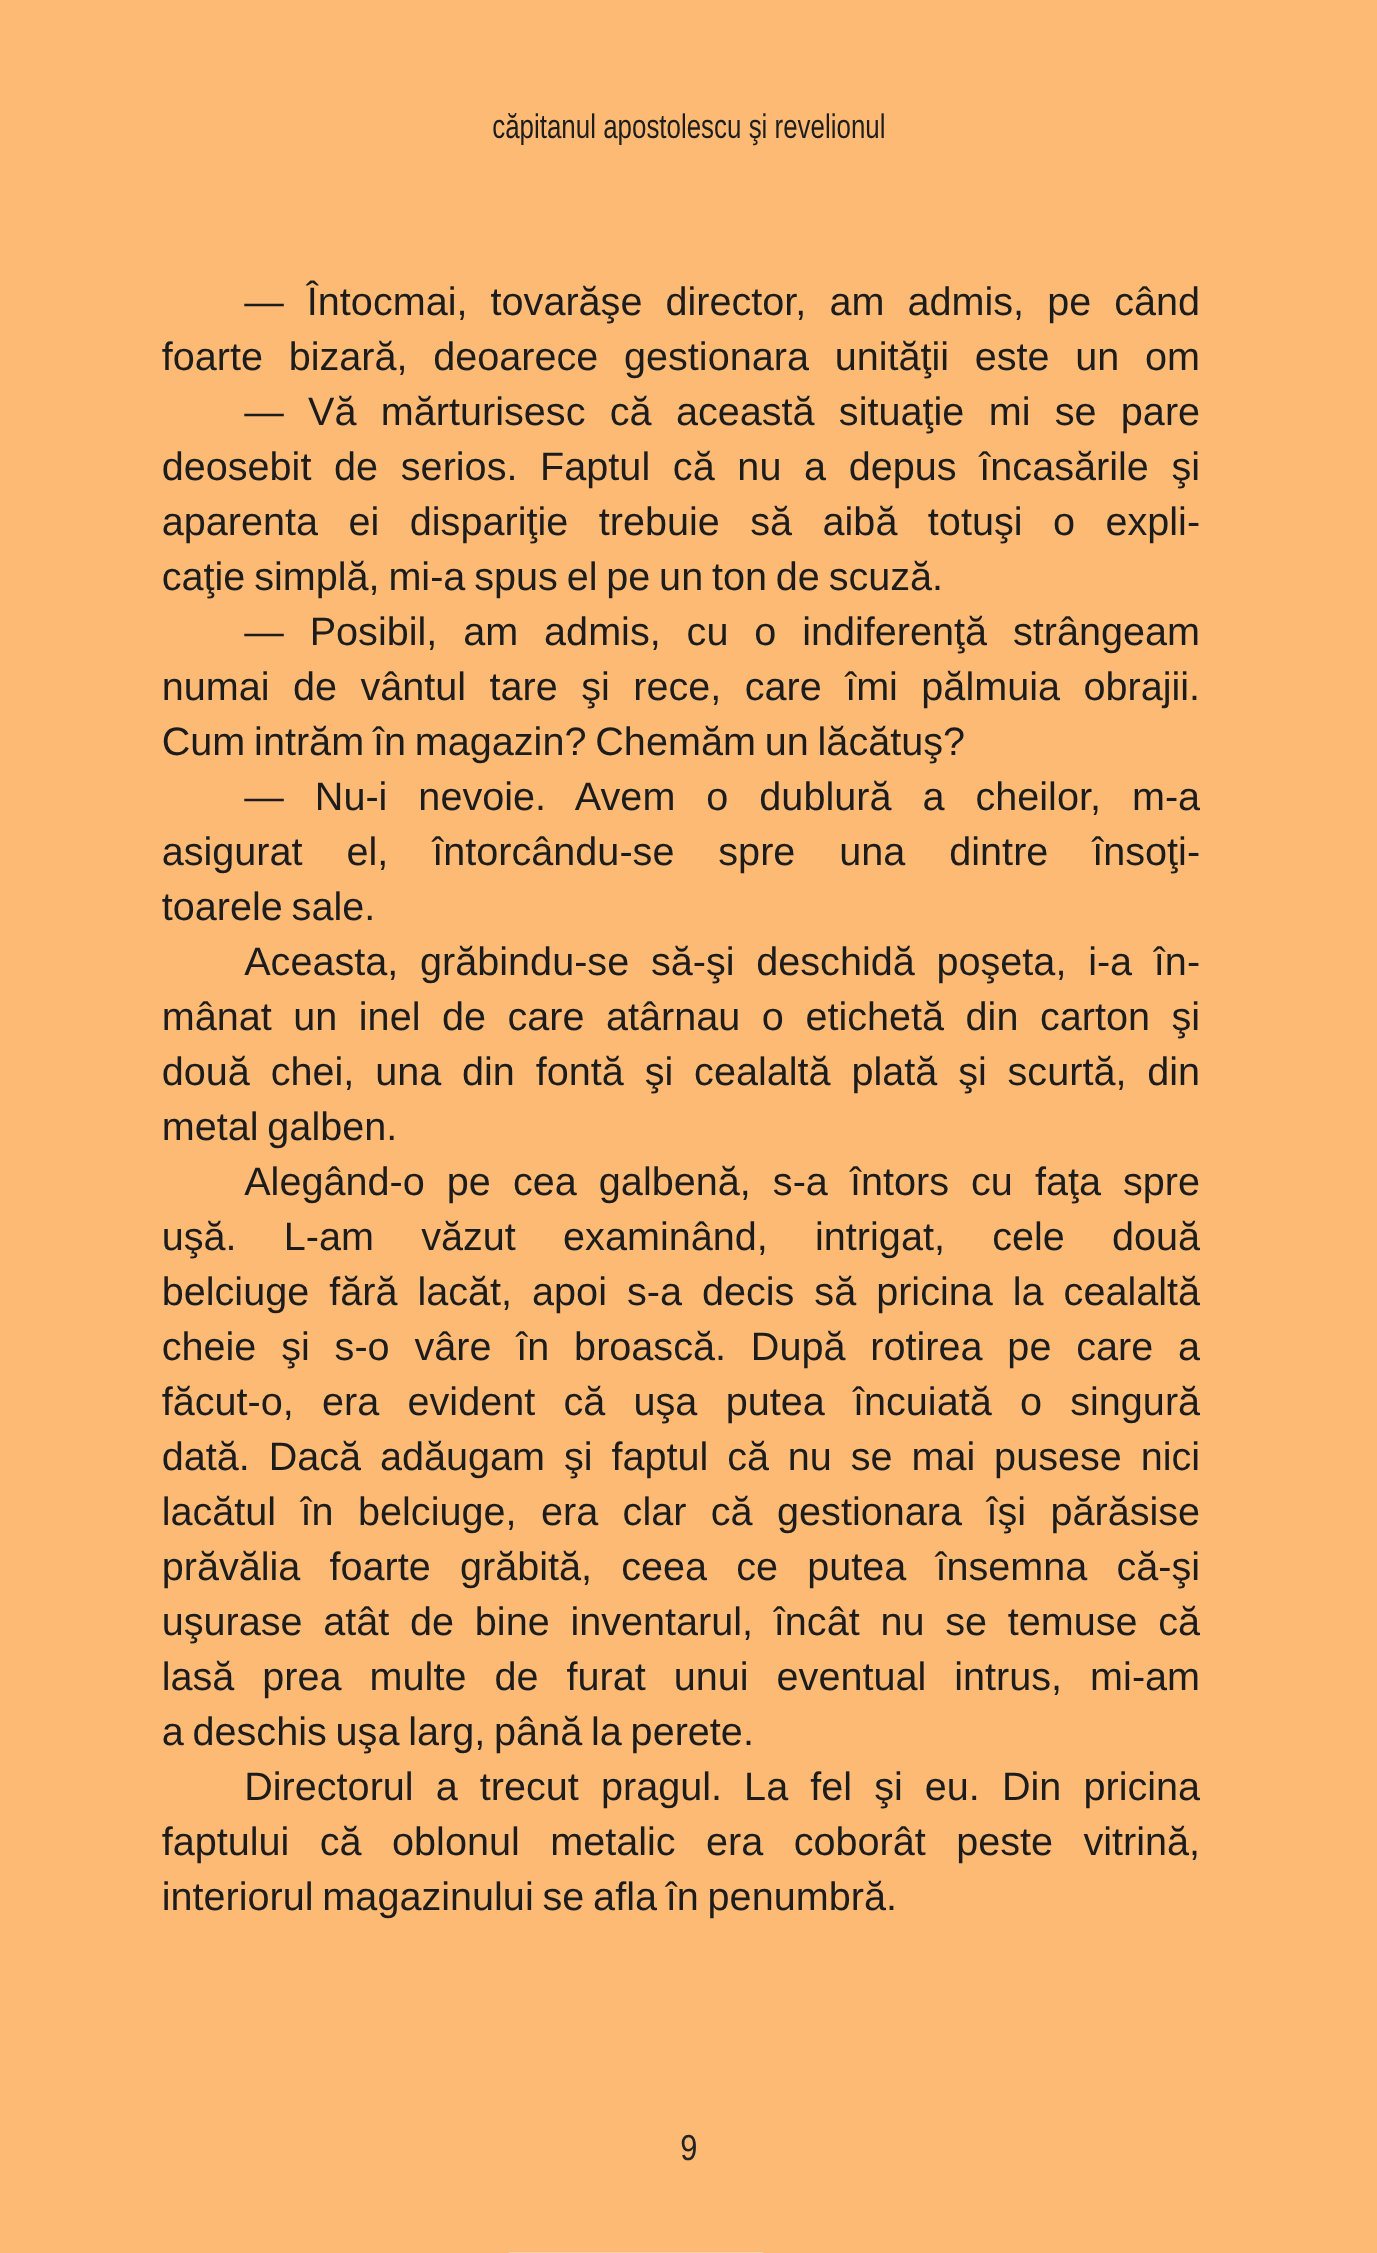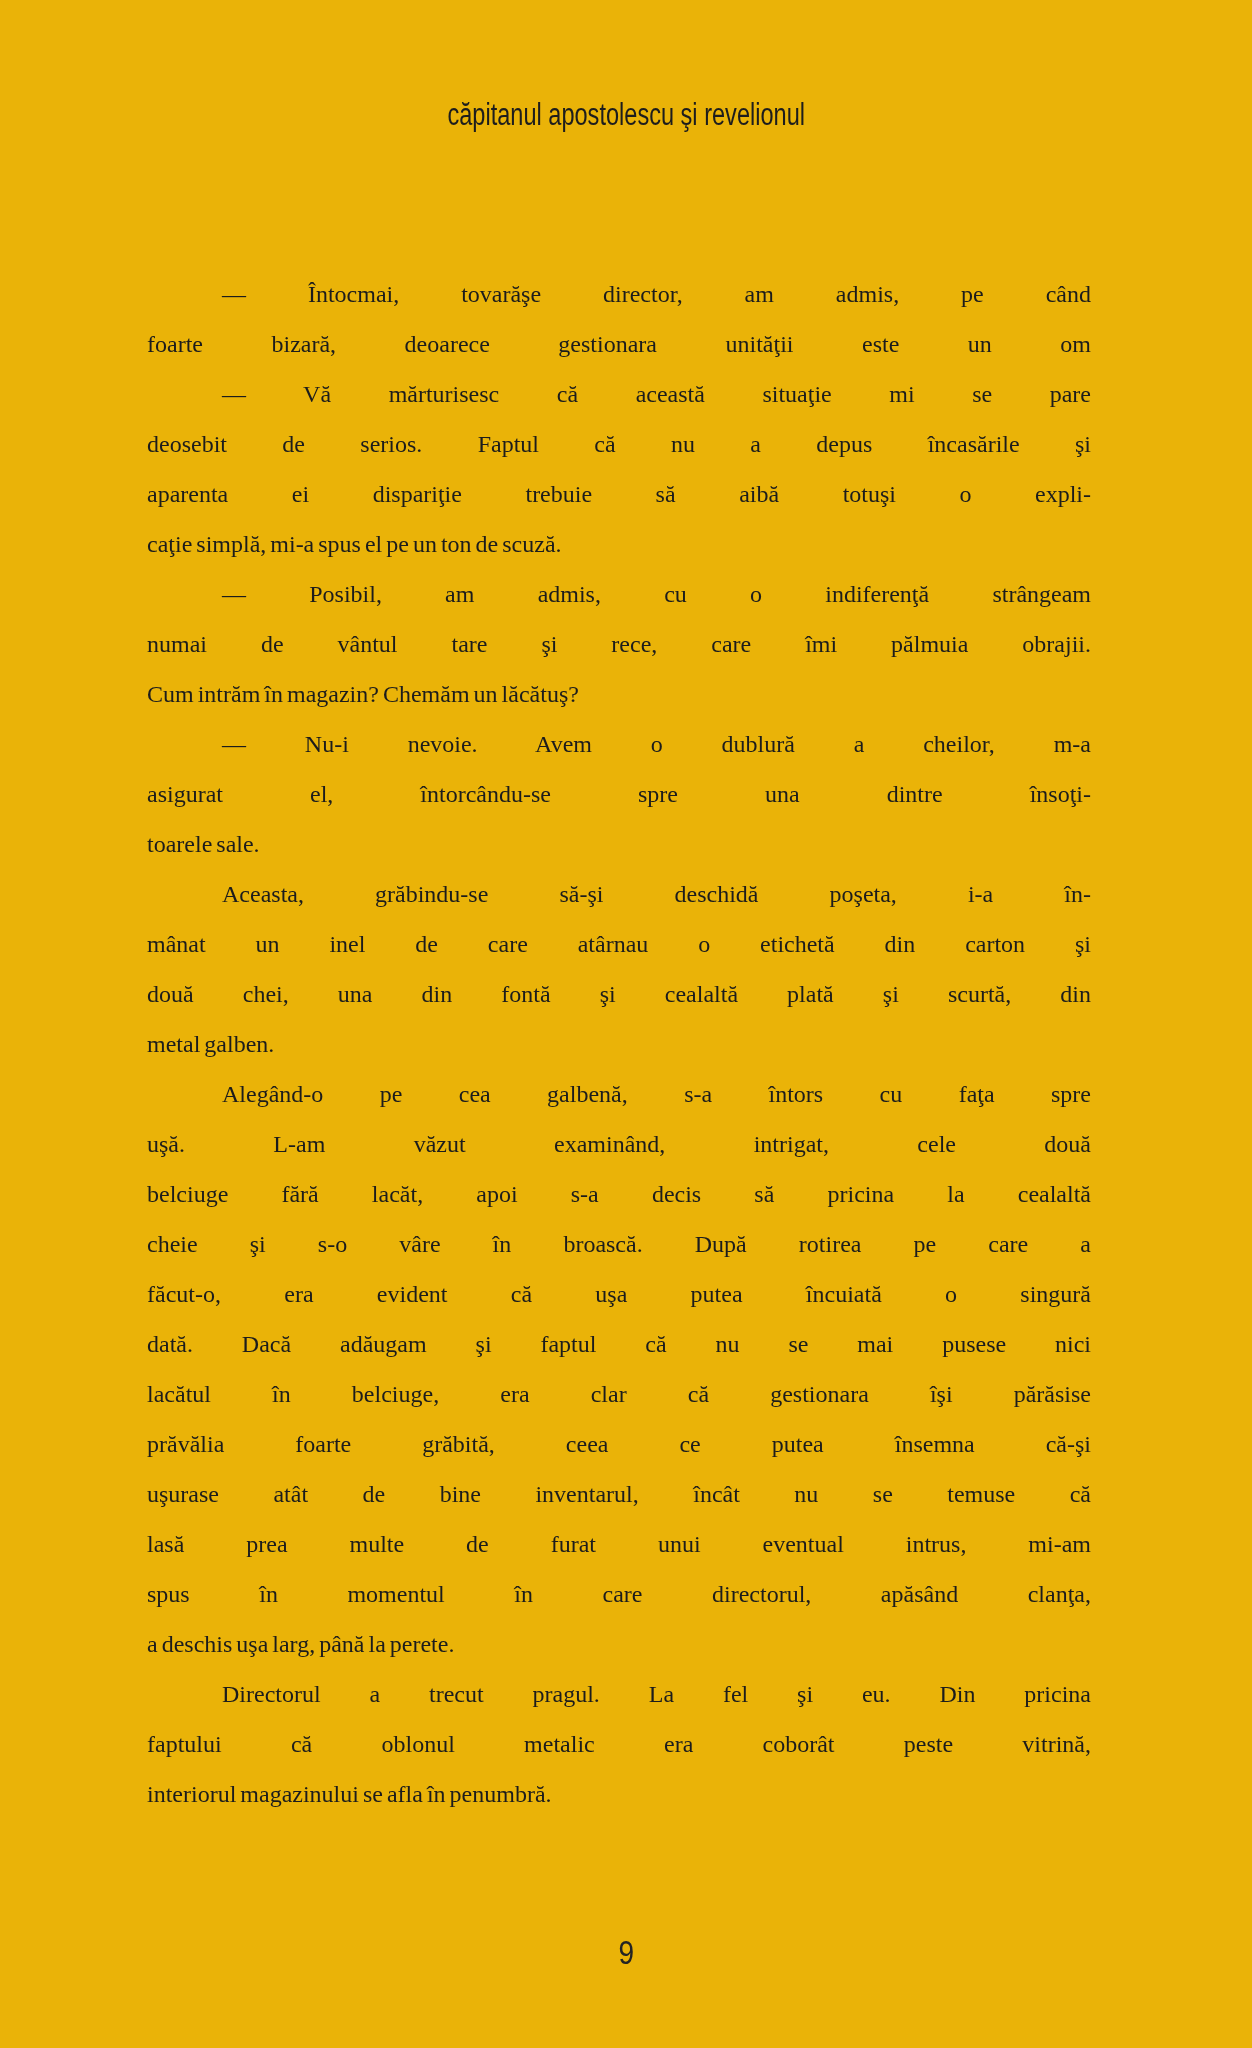--- a/index.html
+++ b/index.html
@@ -6,21 +6,21 @@
   body {
     width: 1252px;
     height: 2048px;
     position: relative;
     background: #fdfdfc;
     overflow: hidden;
   }
   .sheet {
     position: absolute;
     inset: 0;
-    background: #eab308;
+    background: #fdba74;
   }
   .running-header {
     position: absolute;
     top: 97px;
     left: 0;
     width: 1252px;
     text-align: center;
   }
   .running-header .hdr-text {
     display: inline-block;
@@ -29,24 +29,24 @@
     font-weight: 400;
     color: #1d1d1d;
     transform: scaleX(0.76);
     transform-origin: 50% 50%;
     letter-spacing: 0;
     white-space: nowrap;
   }
   .text-block {
     position: absolute;
     left: 147px;
-    top: 269px;
+    top: 249px;
     width: 944px;
-    font-family: Liberation Serif, serif;
-    font-size: 24px;
+    font-family: Liberation Sans, sans-serif;
+    font-size: 36px;
     line-height: 50px;
     color: #1c1c1c;
     word-spacing: -2px;
   }
   .para { margin: 0; padding: 0; }
   .line {
     text-align: justify;
     text-align-last: justify;
     height: 50px;
     overflow: visible;
@@ -112,21 +112,20 @@
         <div class="line first">Alegând-o pe cea galbenă, s-a întors cu faţa spre</div>
         <div class="line">uşă. L-am văzut examinând, intrigat, cele două</div>
         <div class="line">belciuge fără lacăt, apoi s-a decis să pricina la cealaltă</div>
         <div class="line">cheie şi s-o vâre în broască. După rotirea pe care a</div>
         <div class="line">făcut-o, era evident că uşa putea încuiată o singură</div>
         <div class="line">dată. Dacă adăugam şi faptul că nu se mai pusese nici</div>
         <div class="line">lacătul în belciuge, era clar că gestionara îşi părăsise</div>
         <div class="line">prăvălia foarte grăbită, ceea ce putea însemna că-şi</div>
         <div class="line">uşurase atât de bine inventarul, încât nu se temuse că</div>
         <div class="line">lasă prea multe de furat unui eventual intrus, mi-am</div>
-        <div class="line">spus în momentul în care directorul, apăsând clanţa,</div>
         <div class="line lastline">a deschis uşa larg, până la perete.</div>
       </div>
       <div class="para">
         <div class="line first">Directorul a trecut pragul. La fel şi eu. Din pricina</div>
         <div class="line">faptului că oblonul metalic era coborât peste vitrină,</div>
         <div class="line lastline">interiorul magazinului se afla în penumbră.</div>
       </div>
     </main>
 
   <footer class="page-number">

